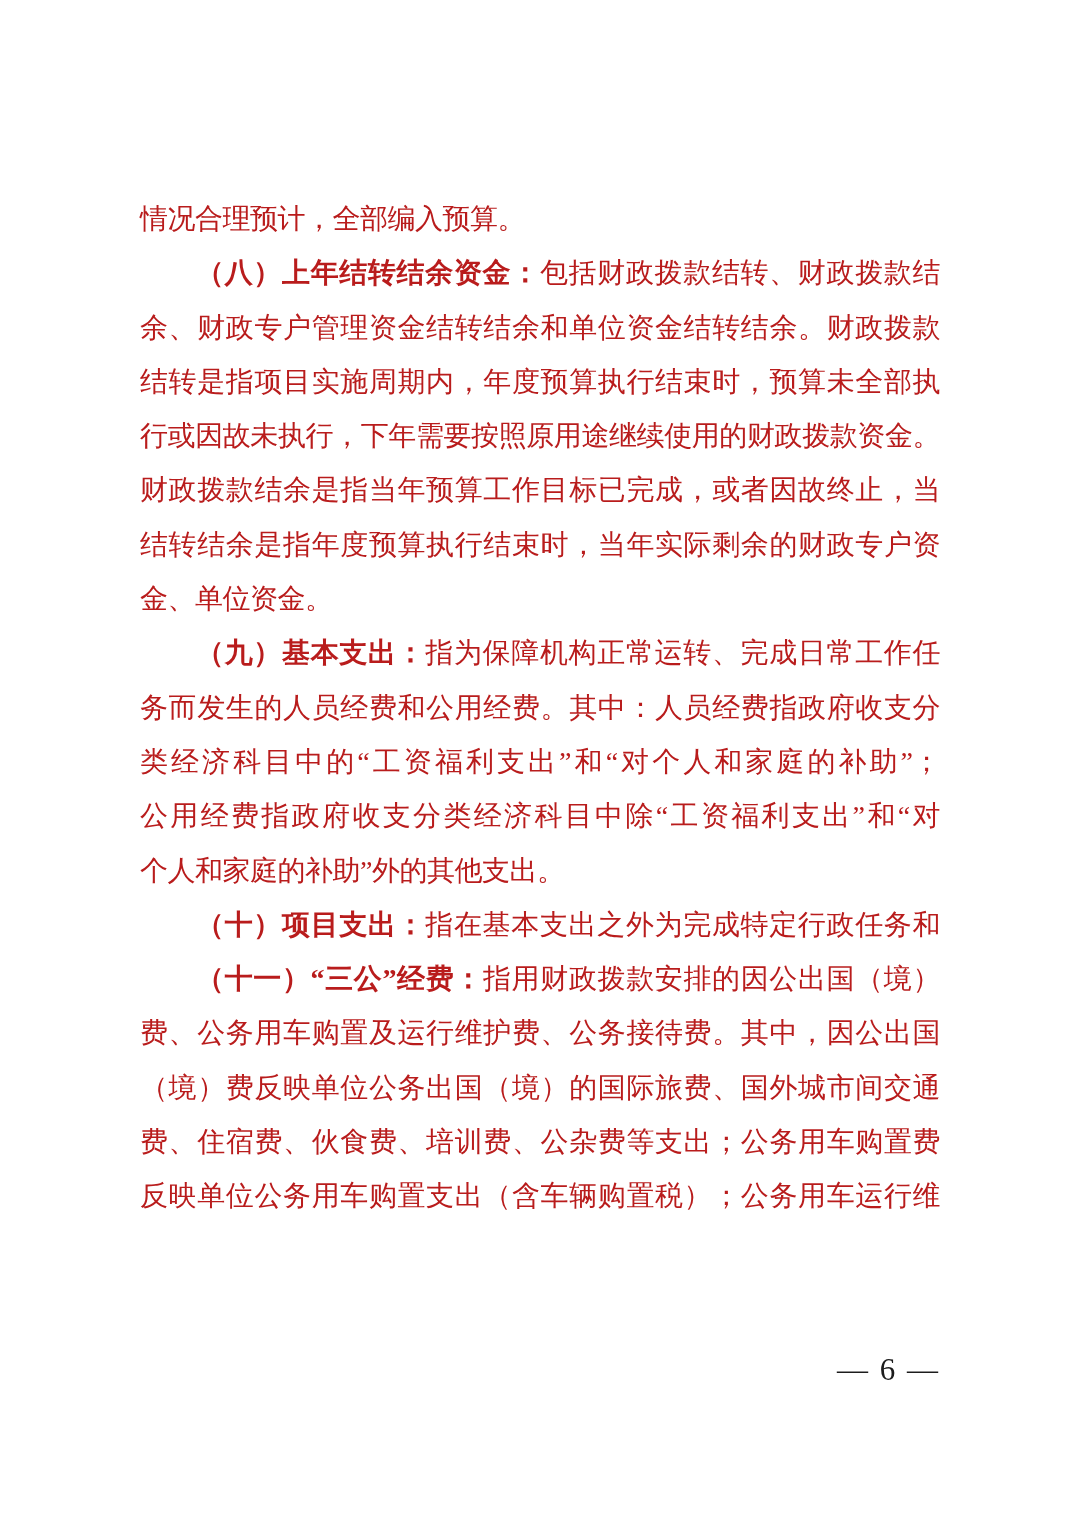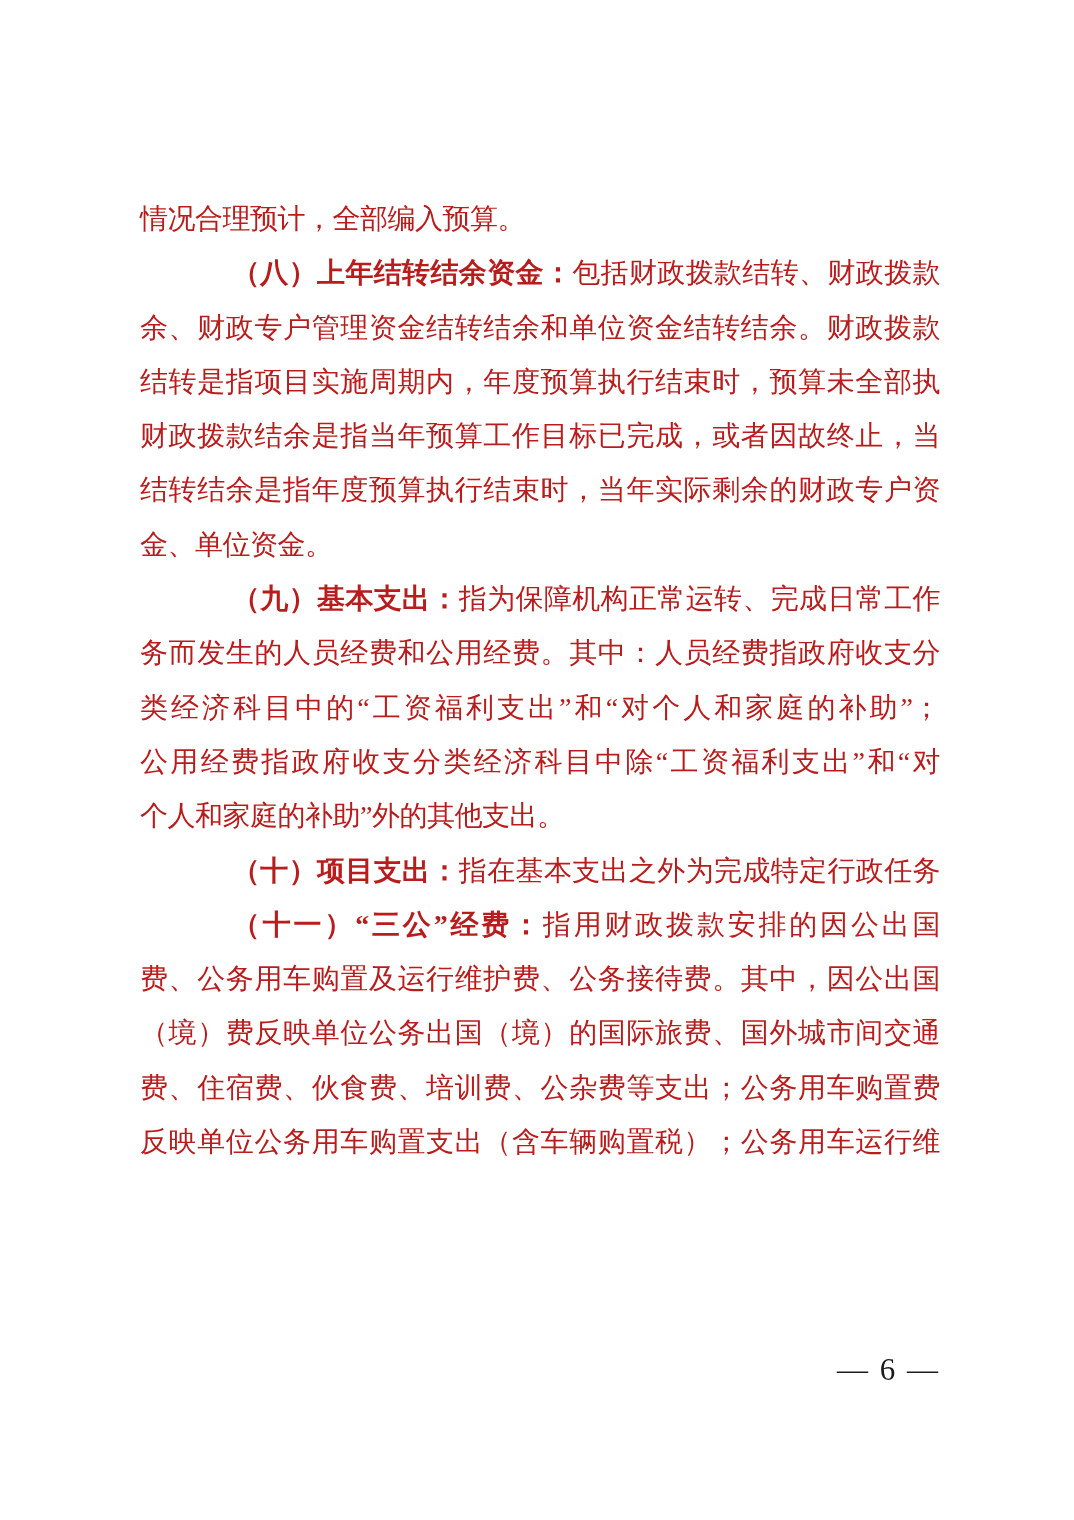--- a/index.html
+++ b/index.html
@@ -35,21 +35,20 @@
     text-align: justify;
     text-align-last: justify;
     text-justify: inter-character;
     overflow: hidden;
   }
   .line.indent {
     padding-left: 56px;
   }
   .line .bold {
     font-weight: 700;
-    margin-left: 36px;
   }
   .page-number {
     position: absolute;
     right: 134px;
     top: 1348px;
     height: 44px;
     line-height: 44px;
     font-size: 31px;
     color: #1c1c1c;
     letter-spacing: 2px;
@@ -58,20 +57,21 @@
 </style>
 </head>
 <body>
 
 <div class="page">
   <div class="text-block">
       <div class="line"><span>情况合理预计，全部编入预算。</span></div>
       <div class="line indent fill"><span class="bold">（八）上年结转结余资金：</span><span>包括财政拨款结转、财政拨款结</span></div>
       <div class="line fill"><span>余、财政专户管理资金结转结余和单位资金结转结余。财政拨款</span></div>
       <div class="line fill"><span>结转是指项目实施周期内，年度预算执行结束时，预算未全部执</span></div>
+      <div class="line fill"><span>行或因故未执行，下年需要按照原用途继续使用的财政拨款资金。</span></div>
       <div class="line fill"><span>财政拨款结余是指当年预算工作目标已完成，或者因故终止，当</span></div>
       <div class="line fill"><span>结转结余是指年度预算执行结束时，当年实际剩余的财政专户资</span></div>
       <div class="line"><span>金、单位资金。</span></div>
       <div class="line indent fill"><span class="bold">（九）基本支出：</span><span>指为保障机构正常运转、完成日常工作任</span></div>
       <div class="line fill"><span>务而发生的人员经费和公用经费。其中：人员经费指政府收支分</span></div>
       <div class="line fill"><span>类经济科目中的“工资福利支出”和“对个人和家庭的补助”；</span></div>
       <div class="line fill"><span>公用经费指政府收支分类经济科目中除“工资福利支出”和“对</span></div>
       <div class="line"><span>个人和家庭的补助”外的其他支出。</span></div>
       <div class="line indent fill"><span class="bold">（十）项目支出：</span><span>指在基本支出之外为完成特定行政任务和</span></div>
       <div class="line indent fill"><span class="bold">（十一）“三公”经费：</span><span>指用财政拨款安排的因公出国（境）</span></div>

